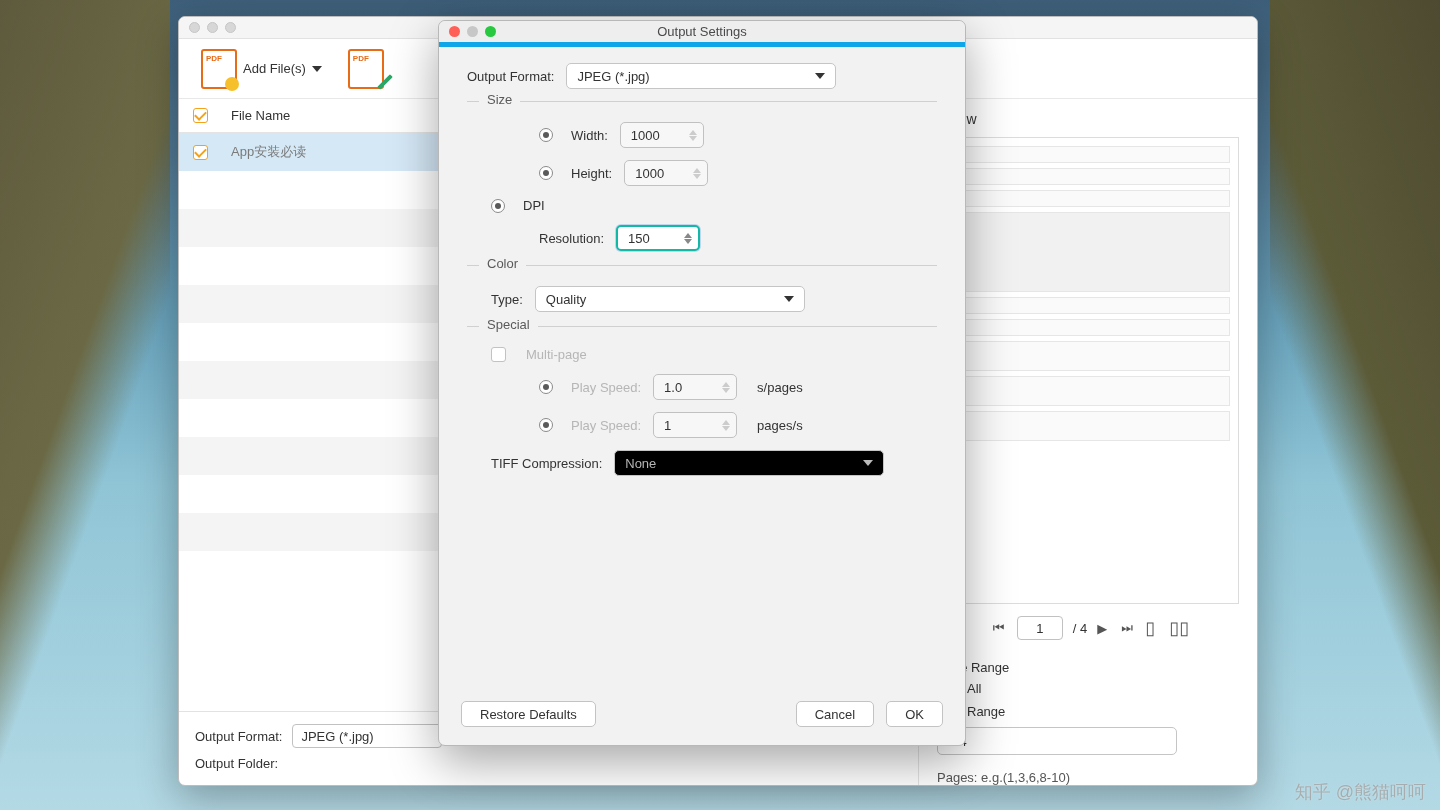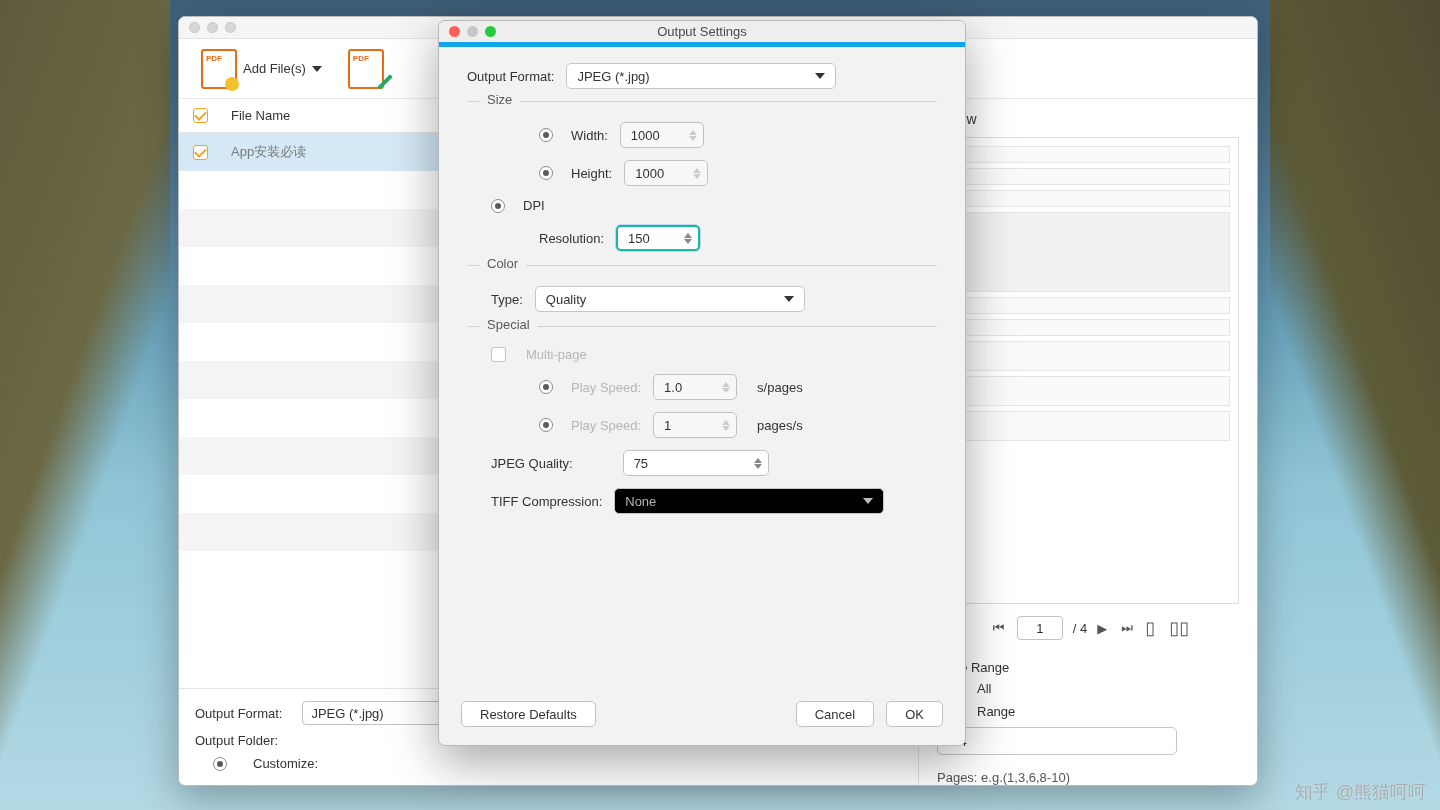--- a/index.html
+++ b/index.html
@@ -35,21 +35,21 @@
 
 .file-rows{ flex:1; overflow:hidden;}
 .file-row{ display:flex; align-items:center; height:38px; }
 .file-row.sel{ background:#d5e8f6; }
 .file-row .name{ flex:1; padding-left:10px; color:#7a7a7a;}
 .file-row .size{ width:100px; padding-left:10px; color:#7a7a7a;}
 .stripe:nth-child(odd){ background:#f4f4f4;}
 .stripe{ height:38px; }
 
 .bottom-bar{ border-top:1px solid #e2e2e2; padding:12px 16px 6px 16px;}
-.row{ display:flex; align-items:center; margin-bottom:8px; gap:20px;}
+.row{ display:flex; align-items:center; margin-bottom:8px; gap:10px;}
 .label{ white-space:nowrap;}
 .select, .text-input, .num-input { height:24px; border:1px solid #c1c1c1; border-radius:4px; background:#fff; padding:0 8px; display:flex; align-items:center; }
 .select{ min-width:130px; justify-content:space-between; }
 .radio{ width:14px; height:14px; border:1px solid #8a8a8a; border-radius:50%; background:#fff; display:inline-flex; align-items:center; justify-content:center; margin-right:6px; flex:0 0 14px;}
 .radio.on::after{ content:""; width:6px; height:6px; background:#5a5a5a; border-radius:50%;}
 
 .preview-title{ font-size:14px; padding:6px 0 10px 0;}
 .preview-box{ flex:1; border:1px solid #dcdcdc; background:#fff; padding:8px; overflow:hidden; display:flex; flex-direction:column; gap:5px; min-height:0;}
 .mini-doc{ background:#fafafa; border:1px solid #e6e6e6; height:17px; }
 .mini-doc.big{ height:80px; background:#f1f1f1;}
@@ -155,24 +155,20 @@
       <div class="bottom-bar">
         <div class="row">
           <span class="label">Output Format:</span>
           <div class="select sel-lg">
             <span>JPEG (*.jpg)</span>
           </div>
         </div>
         <div class="row">
           <span class="label">Output Folder:</span>
         </div>
-        <div class="row" style="padding-left:18px;">
-          <span class="radio on"></span>
-          <span>Customize:</span>
-        </div>
       </div>
     </div>
 
     <div class="preview-panel">
       <div class="preview-title">...view</div>
       <div class="preview-box">
         <div class="mini-doc"></div>
         <div class="mini-doc"></div>
         <div class="mini-doc"></div>
         <div class="mini-doc big"></div>
@@ -310,30 +306,20 @@
           <span>1</span>
           <div class="spin dis">
               <div class="up"></div>
               <div class="dn"></div>
             </div>
         </div>
         <span class="unit">pages/s</span>
       </div>
 
       <div class="frow indent">
-        <span class="lbl">JPEG Quality:</span>
-        <div class="numbox" style="width:146px; margin-left:38px;">
-          <span>75</span>
-          <div class="spin">
-              <div class="up"></div>
-              <div class="dn"></div>
-            </div>
-        </div>
-      </div>
-      <div class="frow indent">
         <span class="lbl">TIFF Compression:</span>
         <div class="dlg-select sel-mid" style="background:#000000;">
           <span class="disabled-text">None</span>
           <span class="caret" style="border-top-color:#bbb;"></span>
         </div>
       </div>
     </div>
   </div>
 
   <div class="dlg-footer">

